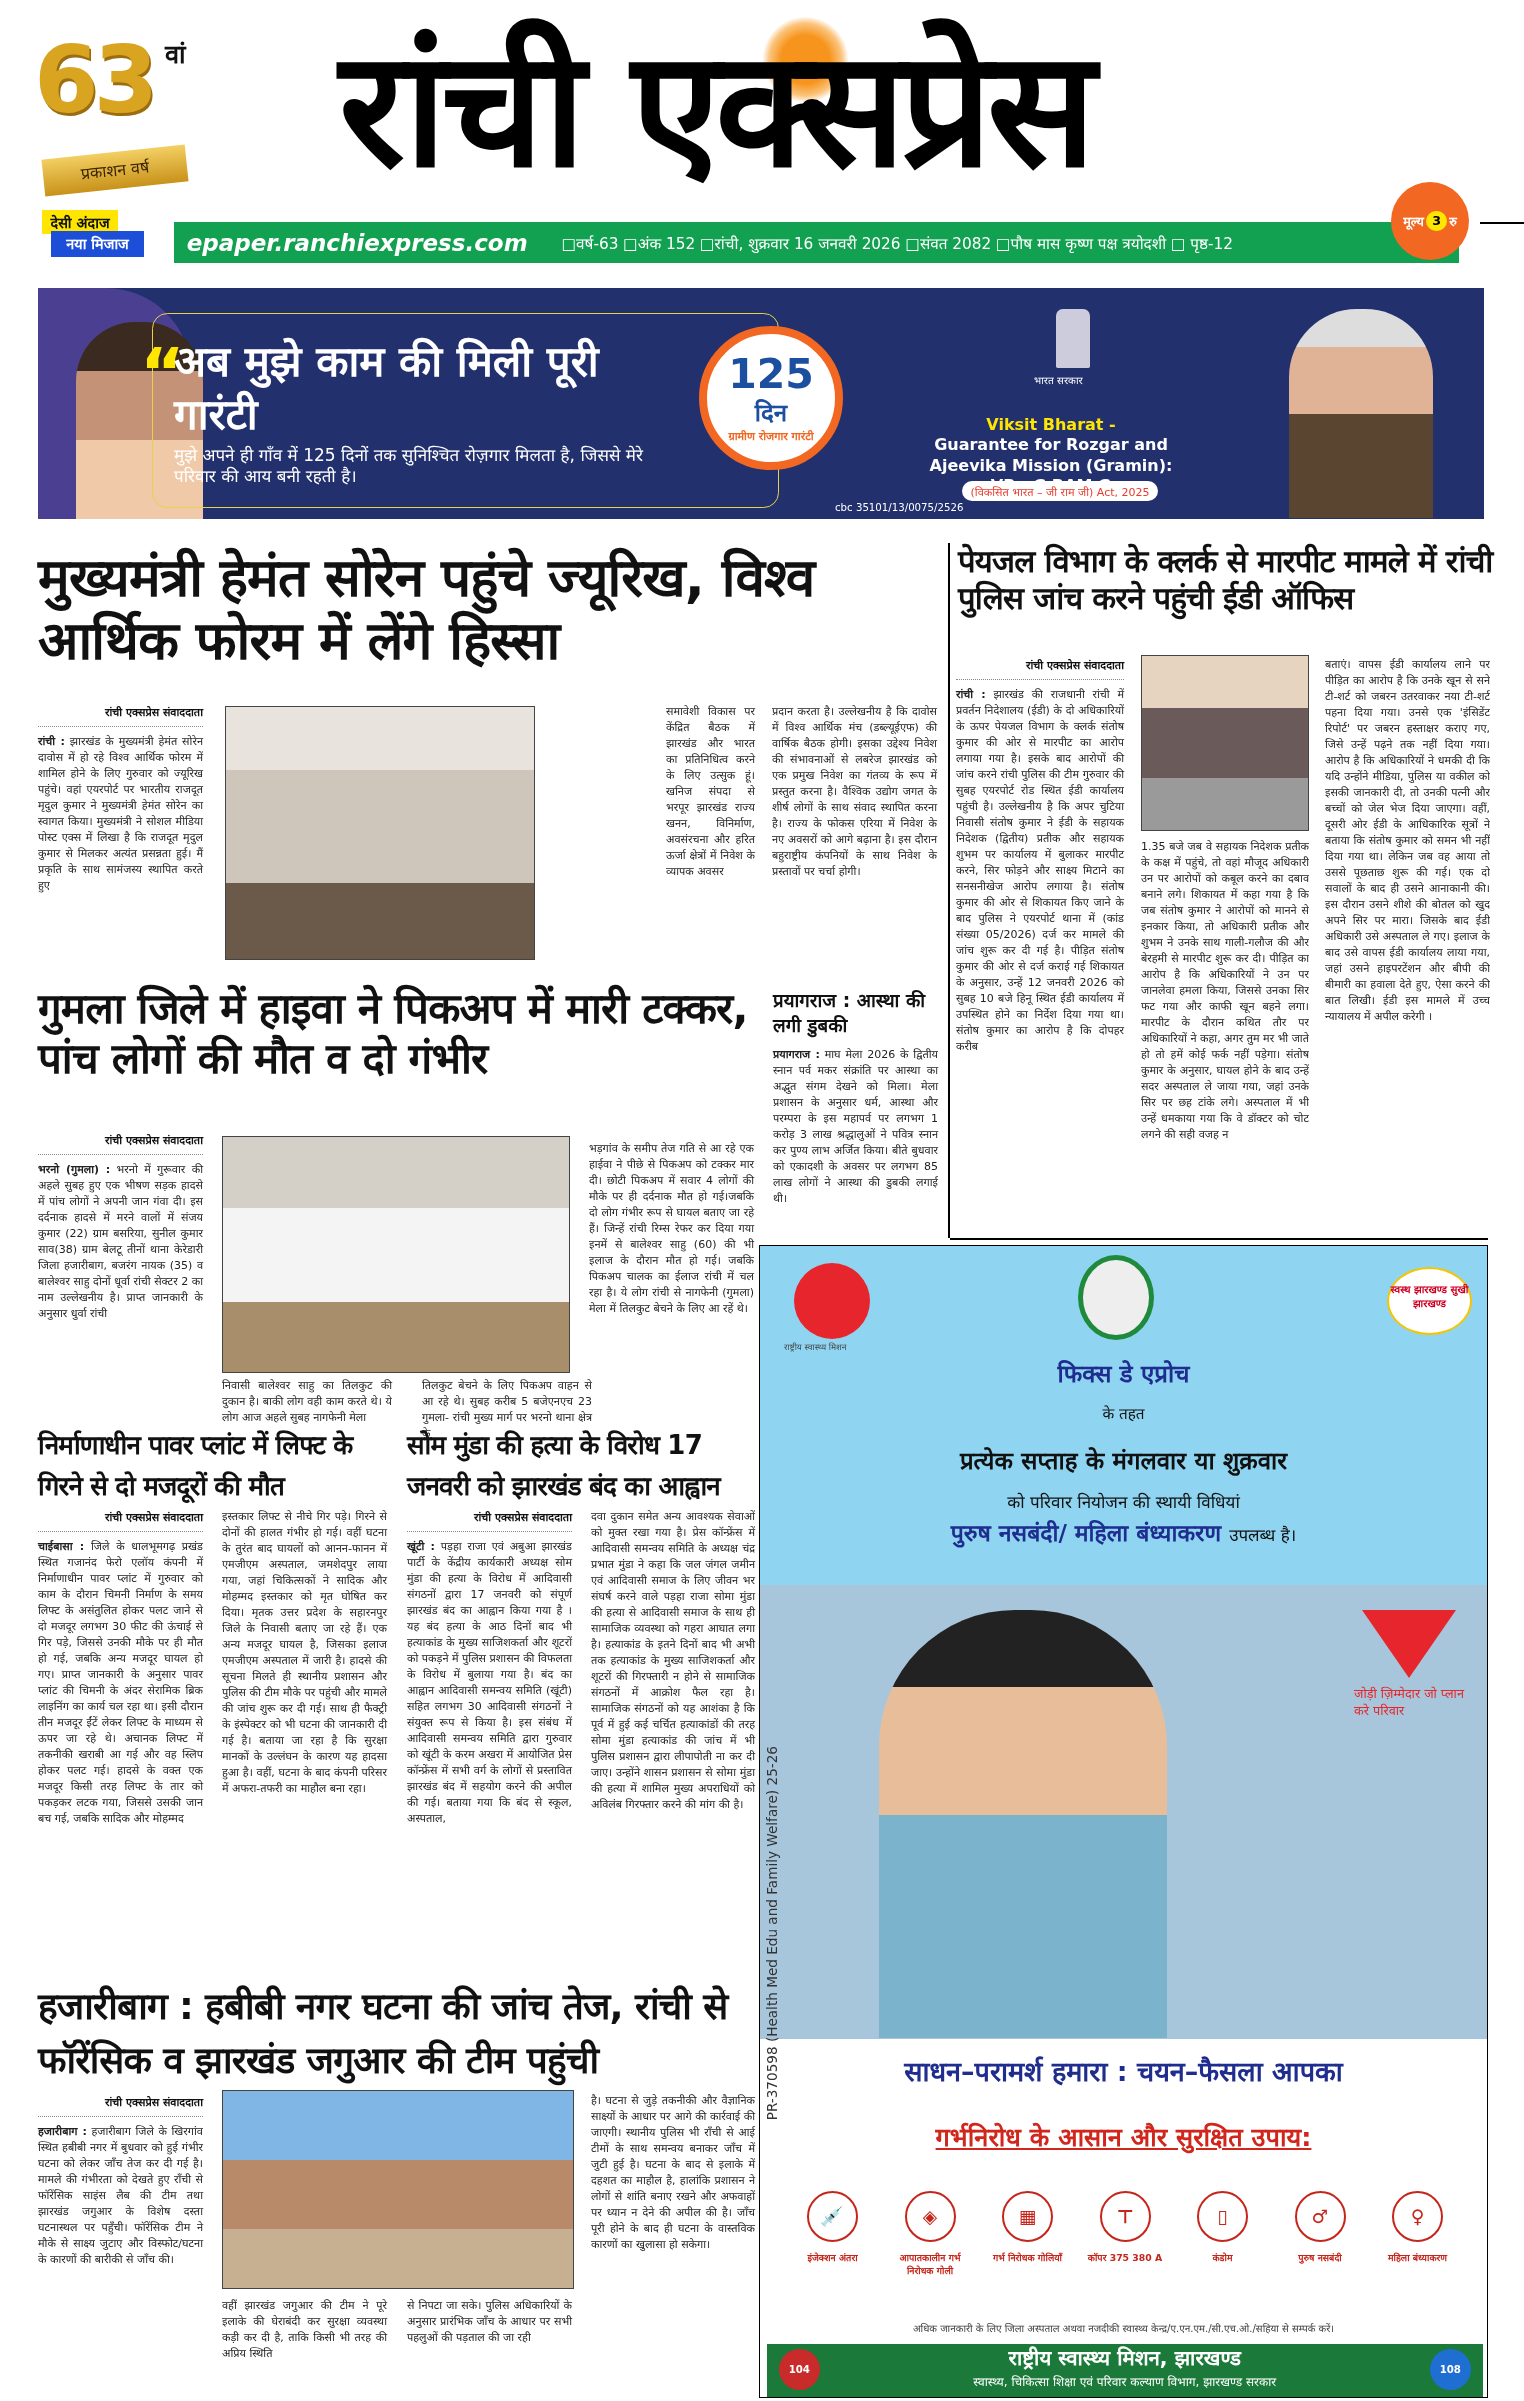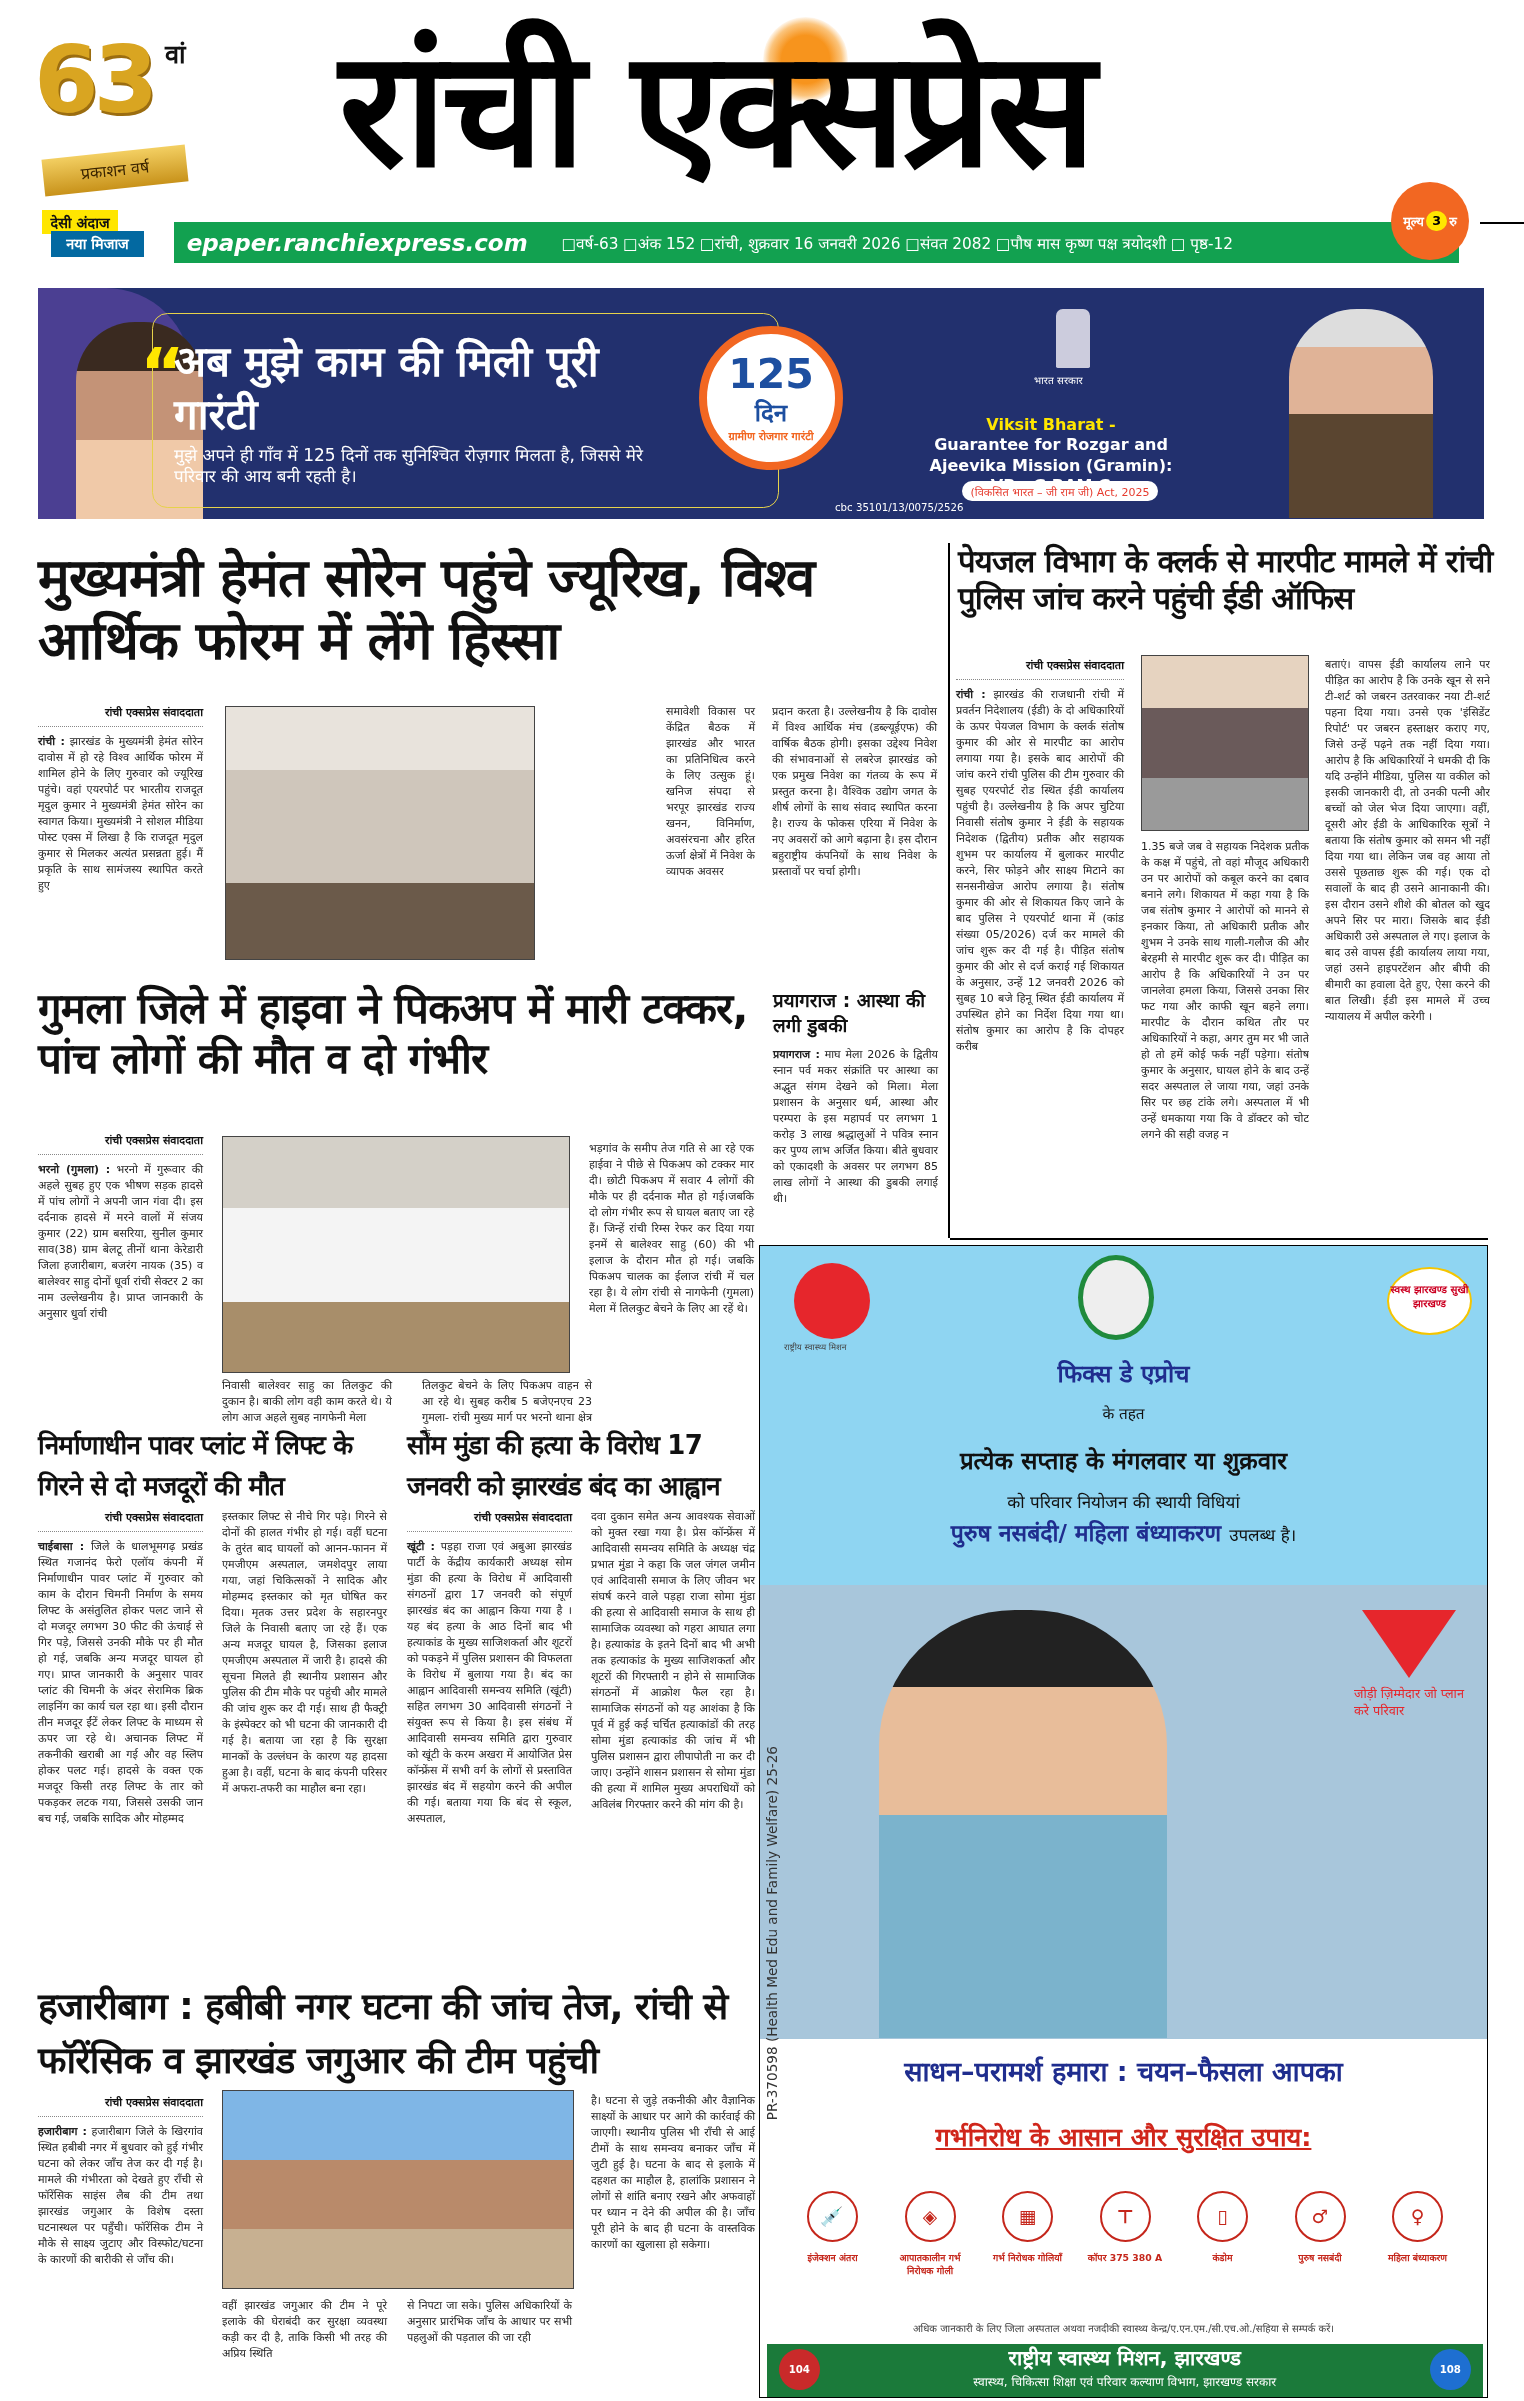--- a/index.html
+++ b/index.html
@@ -7,21 +7,21 @@
 .abs{position:absolute}
 .masthead-title{left:339px;top:25.4px;font-size:161px;font-weight:900;letter-spacing:-5.1px;line-height:170px;color:#000;font-family:"DejaVu Sans",sans-serif}
 .tagline{left:839px;top:61px;font-size:15.3px;color:#111}
 .tagline b{color:#d03a1a}
 .sun{left:763px;top:17px;width:85px;height:85px;border-radius:50%;background:radial-gradient(circle,#f7941d 40%,#fbc47c 60%,transparent 72%)}
 .anniv{left:34px;top:25.4px;width:119px;height:170px}
 .anniv .num{font-size:93px;font-weight:900;color:#d9a521;line-height:110px;text-shadow:1.7px 2.5px 0 #9b6d10;font-family:"DejaVu Sans",sans-serif;letter-spacing:-5.1px}
 .anniv .sup{position:absolute;left:131px;top:10.2px;font-size:25.4px;font-weight:700}
 .anniv .ribbon{position:absolute;left:8.5px;top:127px;width:144px;height:37px;background:linear-gradient(#f3cf62,#c8921a);color:#3a2400;font-size:16px;text-align:center;line-height:37px;transform:rotate(-6deg)}
 .tag-desi{left:42px;top:210px;background:#ffe600;font-size:14.4px;font-weight:700;padding:2.5px 8.5px}
-.tag-naya{left:51px;top:231px;background:#0369a1;color:#fff;font-size:14.4px;font-weight:700;padding:3.4px 15.3px}
+.tag-naya{left:51px;top:231px;background:#1d4ed8;color:#fff;font-size:14.4px;font-weight:700;padding:3.4px 15.3px}
 .greenbar{left:174px;top:222px;width:1285px;height:41px;background:#12a150;color:#fff;display:flex;align-items:center;padding-left:12.7px}
 .greenbar .url{font-size:23px;font-style:italic;font-weight:700;margin-right:34px}
 .greenbar .meta{font-size:15.3px}
 .price{left:1391px;top:182px;width:78px;height:78px;border-radius:50%;background:#f26722;color:#fff;font-size:12.7px;font-weight:700;display:flex;align-items:center;justify-content:center;gap:2.5px}
 .price .amt{background:#ffe600;color:#000;border-radius:50%;width:20.4px;height:20.4px;display:inline-flex;align-items:center;justify-content:center}
 .hr-right{left:1480px;top:222px;width:45px;height:1.7px;background:#000}
 .banner{left:38px;top:288px;width:1446px;height:231px;background:#22306e;overflow:hidden}
 .banner .purp{position:absolute;left:0;top:0;width:153px;height:231px;background:#4b3f92;border-radius:0 85px 85px 0}
 .banner .person1{position:absolute;left:38px;top:34px;width:127px;height:197px;background:linear-gradient(#3a2a20 0 25%,#c49377 25% 60%,#f0c9a8 60%);border-radius:59px 59px 0 0}
 .banner .qbox{position:absolute;left:114px;top:25.4px;width:627px;height:195px;border:1.7px solid #e6d24b;border-radius:15.3px}

